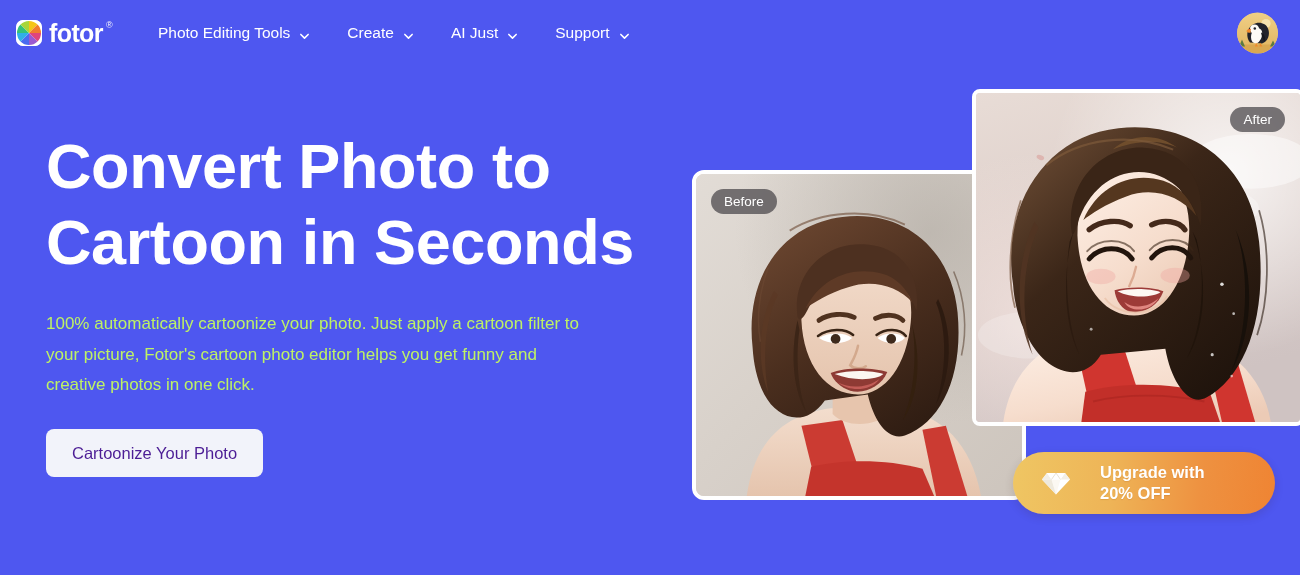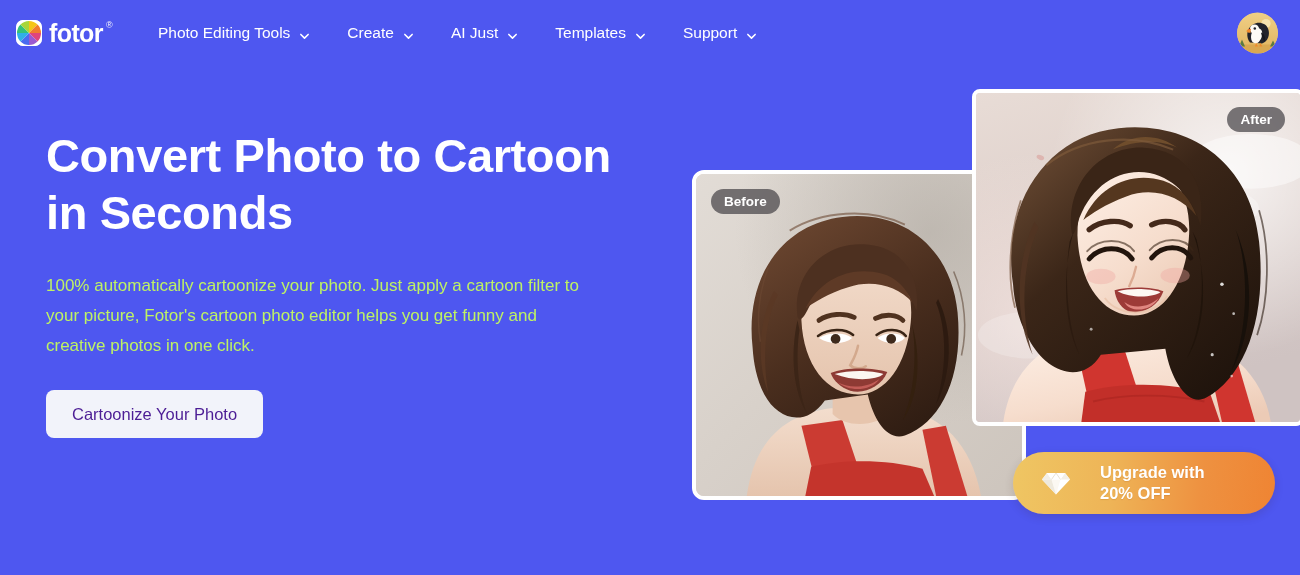--- a/index.html
+++ b/index.html
@@ -123,21 +123,21 @@
   
   .hero-copy {
     position: absolute;
     left: 46px;
     top: 128px;
     width: 620px;
     z-index: 20;
   }
 
   .hero-title {
-    font-size: 47px;
+    font-size: 63px;
     line-height: 1.21;
     font-weight: bold;
     letter-spacing: -0.4px;
     color: #ffffff;
     max-width: 600px;
   }
 
   .hero-sub {
     margin-top: 29px;
     font-size: 17px;
@@ -204,21 +204,20 @@
     justify-content: center;
     height: 25px;
     padding: 0 13px;
     border-radius: 13px;
     background: rgba(70,68,72,.72);
     color: #ffffff;
     font-size: 13.5px;
     line-height: 1;
     z-index: 5;
     backdrop-filter: blur(2px);
-    font-weight: bold;
   }
 
   .badge-before { left: 15px; top: 15px; }
   .badge-after  { right: 15px; top: 14px; }
 
   
   .upgrade {
     position: absolute;
     left: 1013px;
     top: 452px;
@@ -308,28 +307,20 @@
 
       <div class="nav-item">
         <span class="nav-label">AI Just</span>
         <span class="chev">
           <svg viewBox="0 0 12 12" width="11" height="11">
               <path d="M2 4.3 L6 8.3 L10 4.3" fill="none" stroke="#ffffff" stroke-width="1.7" stroke-linecap="round" stroke-linejoin="round"></path>
             </svg>
         </span>
       </div>
 
-      <div class="nav-item">
-        <span class="nav-label">Templates</span>
-        <span class="chev">
-          <svg viewBox="0 0 12 12" width="11" height="11">
-              <path d="M2 4.3 L6 8.3 L10 4.3" fill="none" stroke="#ffffff" stroke-width="1.7" stroke-linecap="round" stroke-linejoin="round"></path>
-            </svg>
-        </span>
-      </div>
 
       <div class="nav-item">
         <span class="nav-label">Support</span>
         <span class="chev">
           <svg viewBox="0 0 12 12" width="11" height="11">
               <path d="M2 4.3 L6 8.3 L10 4.3" fill="none" stroke="#ffffff" stroke-width="1.7" stroke-linecap="round" stroke-linejoin="round"></path>
             </svg>
         </span>
       </div>
 

